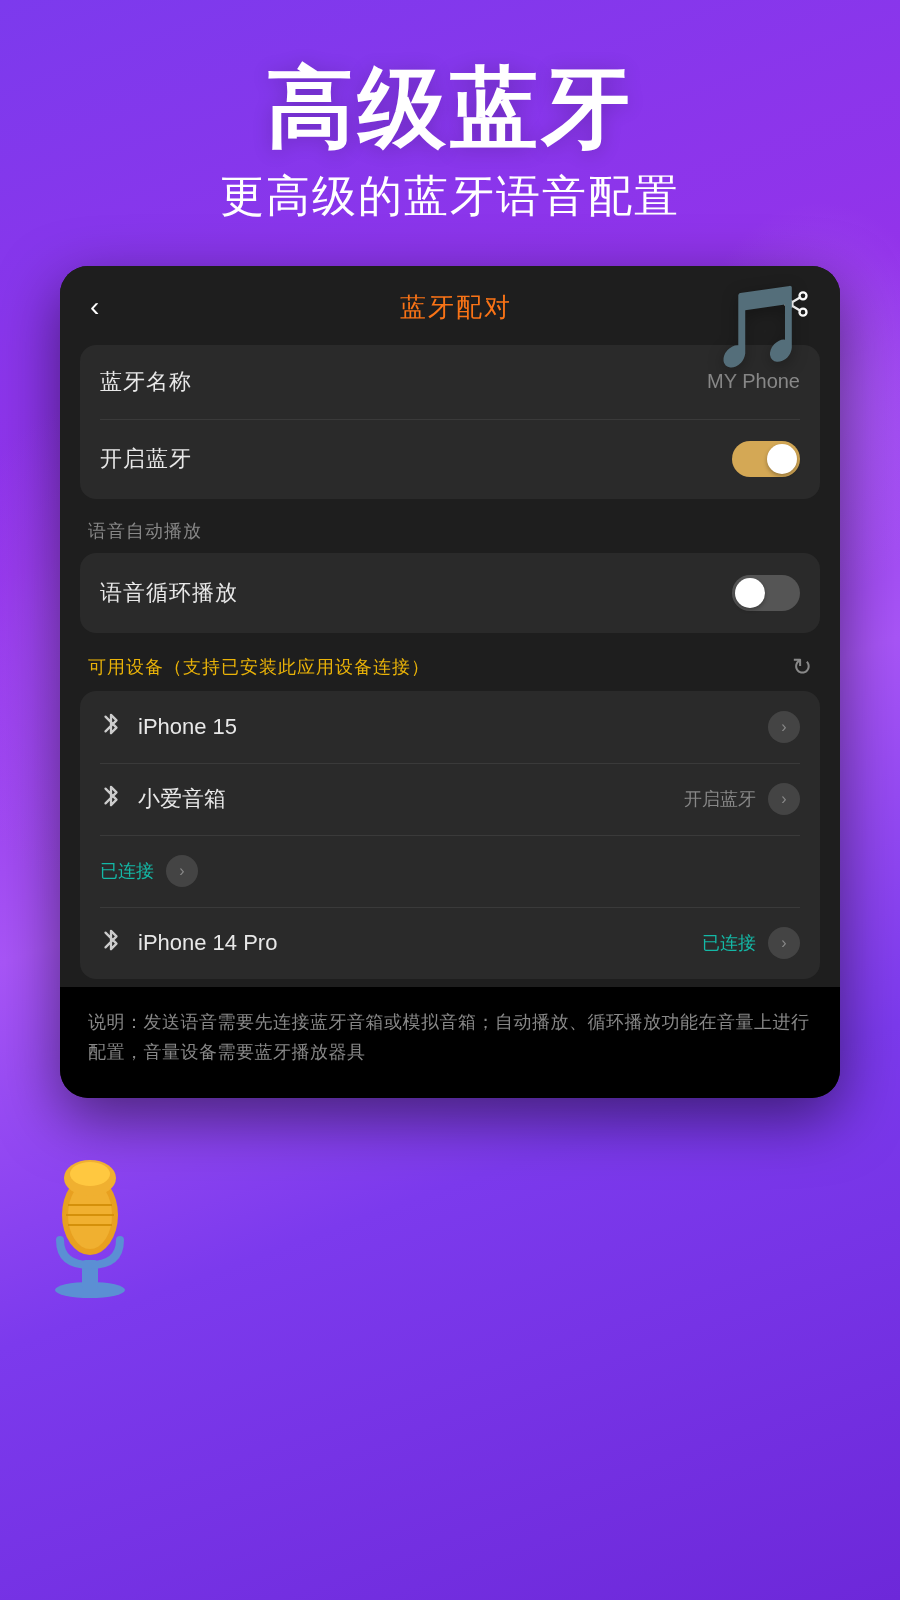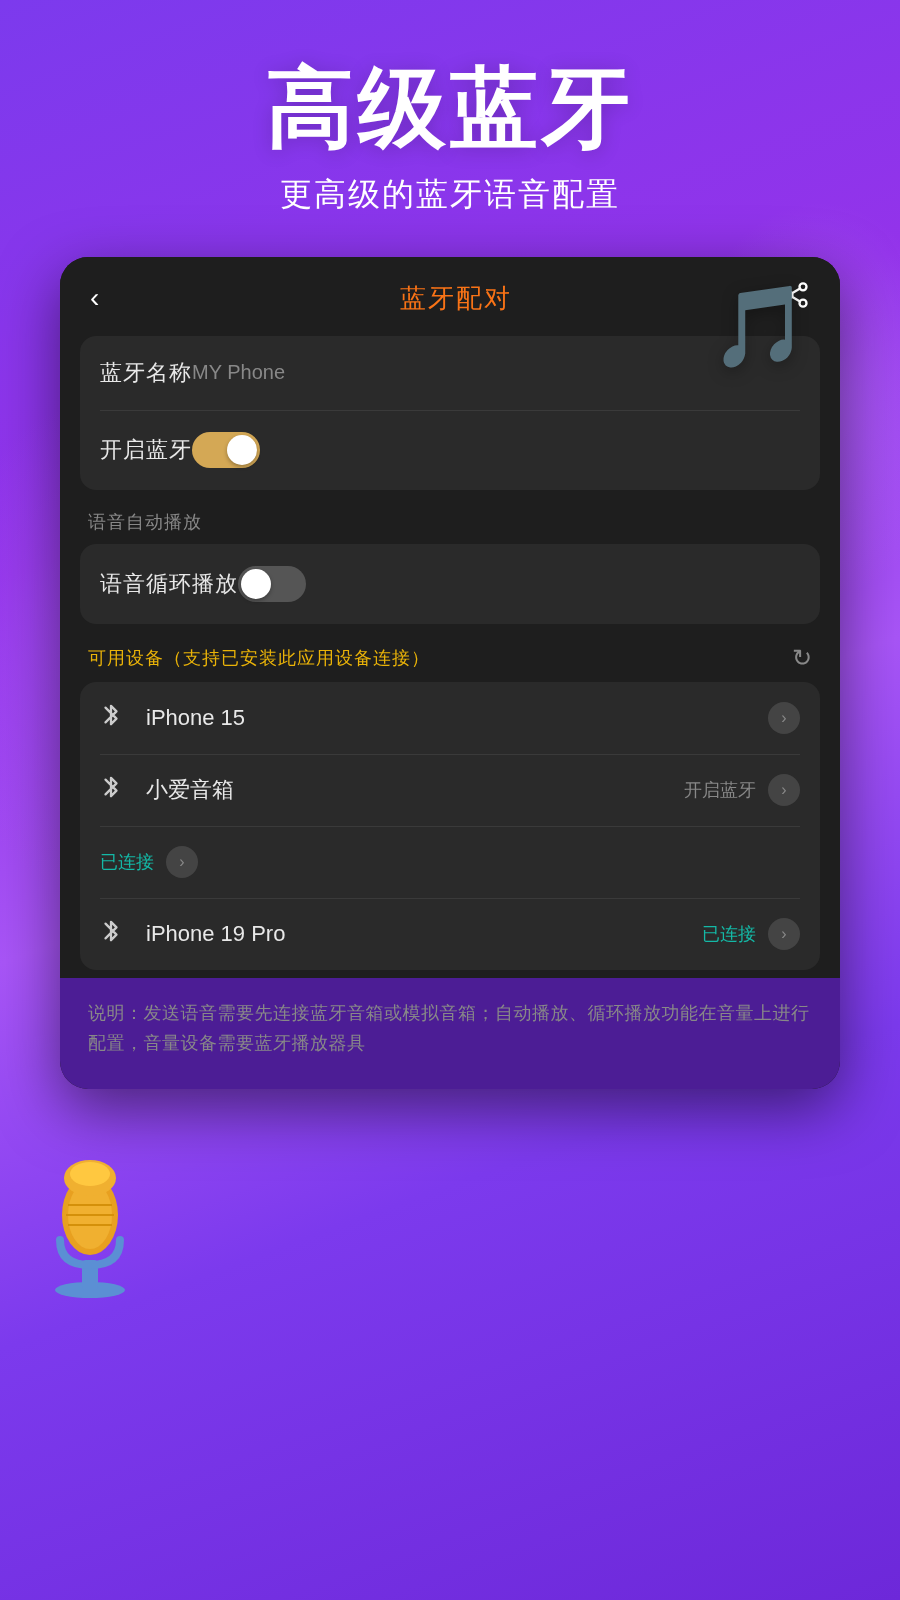--- a/index.html
+++ b/index.html
@@ -42,24 +42,24 @@
     }
     .main-title {
       font-size: 88px;
       font-weight: 900;
       color: white;
       letter-spacing: 4px;
       line-height: 1.1;
       text-shadow: 0 2px 20px rgba(0,0,0,0.2);
     }
     .sub-title {
-      font-size: 32px;
+      font-size: 44px;
       font-weight: 500;
       color: white;
-      margin-top: 16px;
+      margin-top: 10px;
       letter-spacing: 2px;
     }
 
     
     .music-note {
       position: absolute;
       right: 90px;
       top: 280px;
       font-size: 80px;
       z-index: 10;
@@ -129,20 +129,21 @@
 
     .settings-card {
       background: #2a2a2a;
       border-radius: 16px;
       overflow: hidden;
     }
 
     .settings-row {
       display: flex;
       align-items: center;
+      justify-content: space-between;
       padding: 22px 20px;
       position: relative;
     }
     .settings-row + .settings-row::before {
       content: '';
       position: absolute;
       top: 0;
       left: 20px;
       right: 20px;
       height: 1px;
@@ -221,21 +222,21 @@
       top: 0;
       left: 20px;
       right: 20px;
       height: 1px;
       background: #3a3a3a;
     }
 
     .device-left {
       display: flex;
       align-items: center;
-      gap: 24px;
+      gap: 16px;
       justify-content: flex-end;
     }
 
     .device-name {
       font-size: 22px;
       color: #e8e8e8;
     }
 
     .device-right {
       display: flex;
@@ -269,21 +270,21 @@
       font-size: 16px;
     }
 
     
     .bottom-desc {
       padding: 20px 28px 30px;
       font-size: 18px;
       color: #888;
       line-height: 1.7;
       letter-spacing: 0.5px;
-      background: #4c1d95;
+      background: #000000;
       margin-top: 4px;
     }
 
     
     .bt-symbol {
       color: #ccc;
       font-size: 22px;
       font-weight: bold;
     }
   </style>
@@ -385,21 +386,21 @@
               <div class="chevron-circle">
                 <span>›</span>
               </div>
             </div>
           </div>
           <div class="device-row">
             <div class="device-left">
               <span class="bt-symbol"><svg width="22" height="26" viewBox="0 0 24 28" fill="none" stroke="#ccc" stroke-width="2.5" stroke-linecap="round" stroke-linejoin="round">
     <polyline points="6,6 18,18 12,24 12,4 18,10 6,22"></polyline>
   </svg></span>
-              <span class="device-name">iPhone 19 Pro</span>
+              <span class="device-name">iPhone 14 Pro</span>
             </div>
             <div class="device-right">
               <span class="device-status connected">已连接</span>
               <div class="chevron-circle">
                 <span>›</span>
               </div>
             </div>
           </div>
         </div>
 

